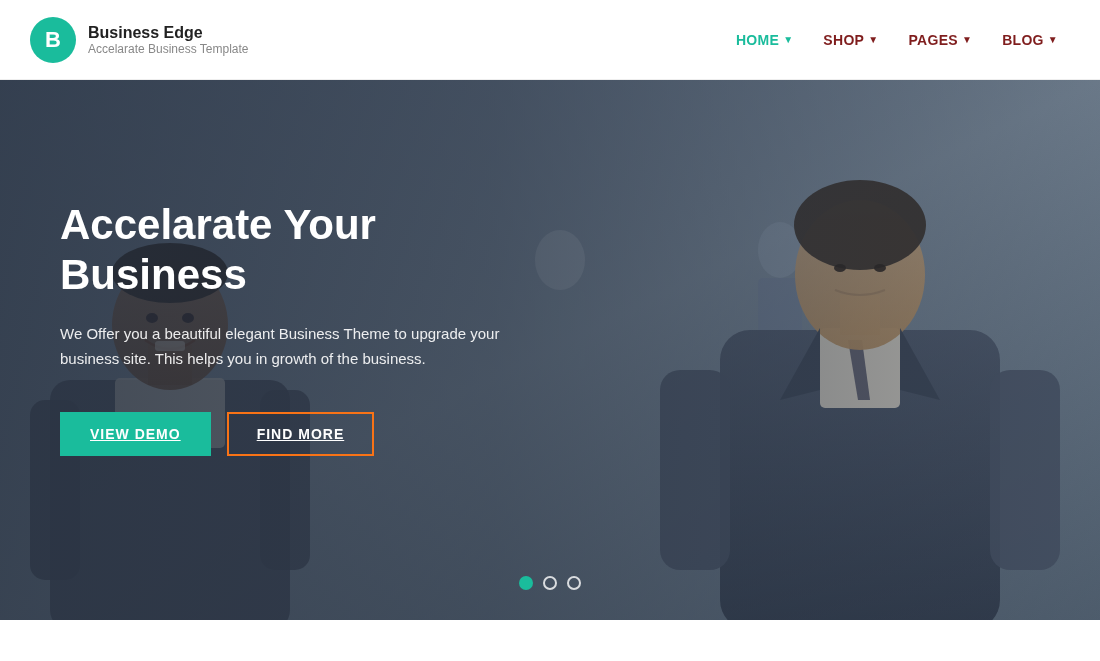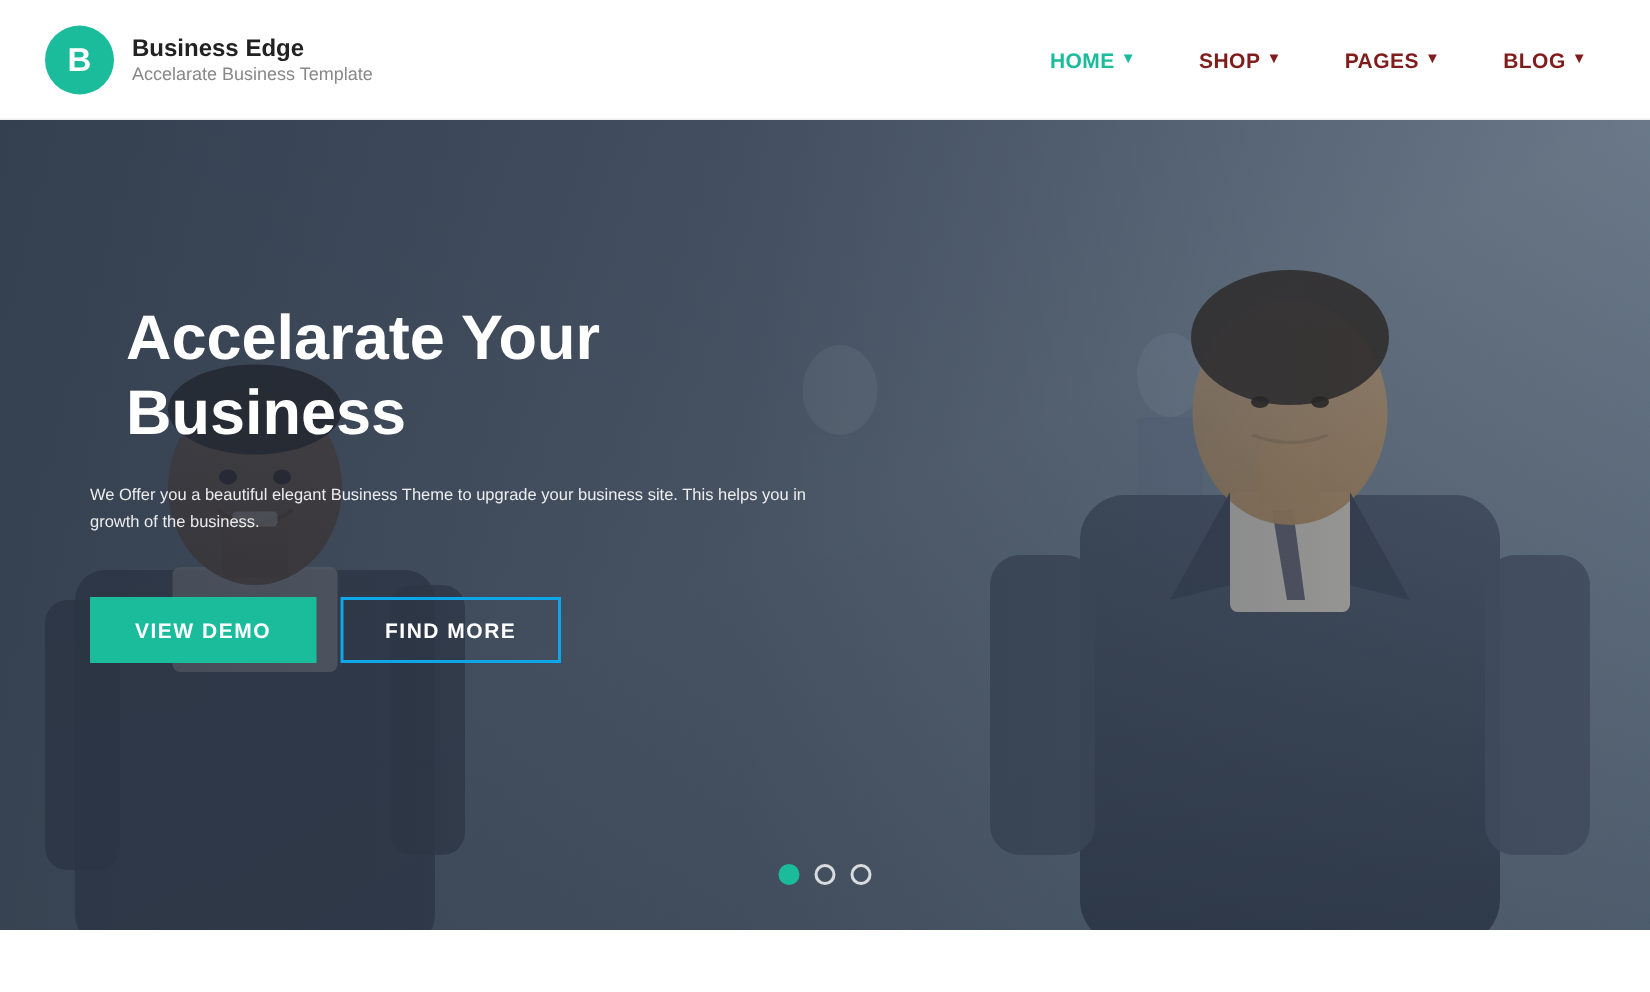--- a/index.html
+++ b/index.html
@@ -39,21 +39,21 @@
       color: #222;
       line-height: 1.2;
     }
     .brand-text .brand-sub {
       font-size: 12px;
       color: #888;
     }
     nav {
       display: flex;
       align-items: center;
-      gap: 18px;
+      gap: 6px;
     }
     .nav-item {
       display: flex;
       align-items: center;
       padding: 8px 12px;
       font-size: 14px;
       font-weight: 600;
       color: #7f1d1d;
       cursor: pointer;
       text-transform: uppercase;
@@ -102,49 +102,49 @@
       max-width: 620px;
       padding: 120px 60px 60px 60px;
       color: #fff;
     }
     .hero-title {
       font-size: 42px;
       font-weight: 800;
       line-height: 1.2;
       margin-bottom: 20px;
       color: #fff;
-      margin-left: 24px;
     }
     .hero-desc {
-      font-size: 11px;
+      font-size: 15px;
       line-height: 1.7;
       color: rgba(255,255,255,0.9);
       margin-bottom: 40px;
       max-width: 560px;
     }
     .hero-buttons {
       display: flex;
       gap: 16px;
       align-items: center;
+      text-decoration: underline;
     }
     .btn-primary {
       background: #1abc9c;
       color: #fff;
       border: none;
       padding: 14px 30px;
       font-size: 14px;
       font-weight: 700;
       text-transform: uppercase;
       letter-spacing: 1px;
       cursor: pointer;
     }
     .btn-secondary {
       background: transparent;
       color: #fff;
-      border: 2px solid #0ea5e9;
+      border: 2px solid #f97316;
       padding: 12px 28px;
       font-size: 14px;
       font-weight: 700;
       text-transform: uppercase;
       letter-spacing: 1px;
       cursor: pointer;
     }
 
     
     .hero-dots {

